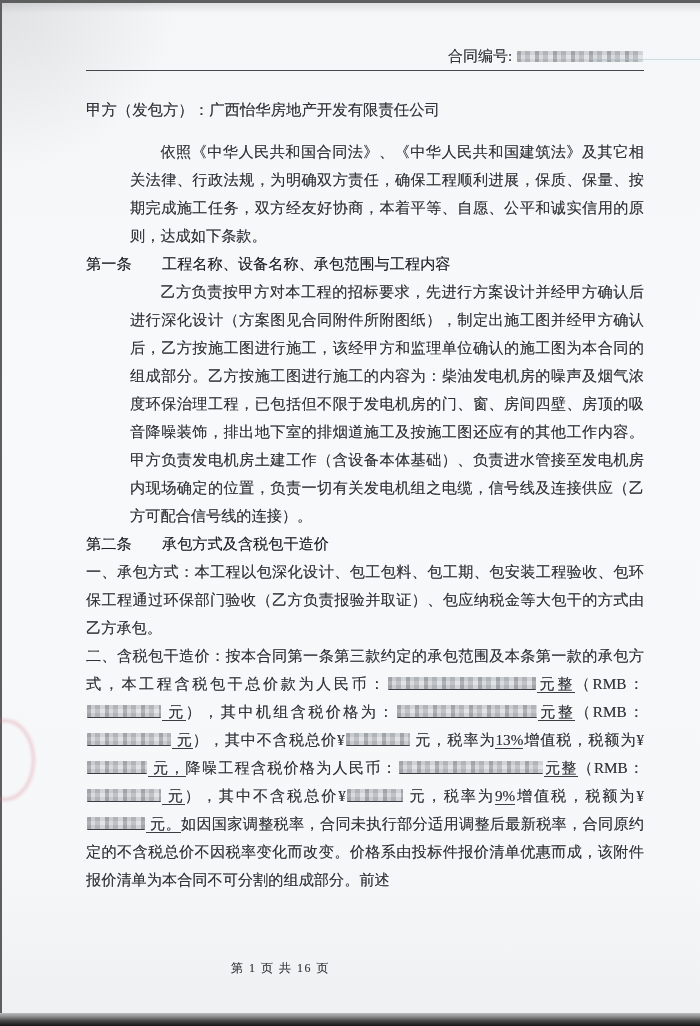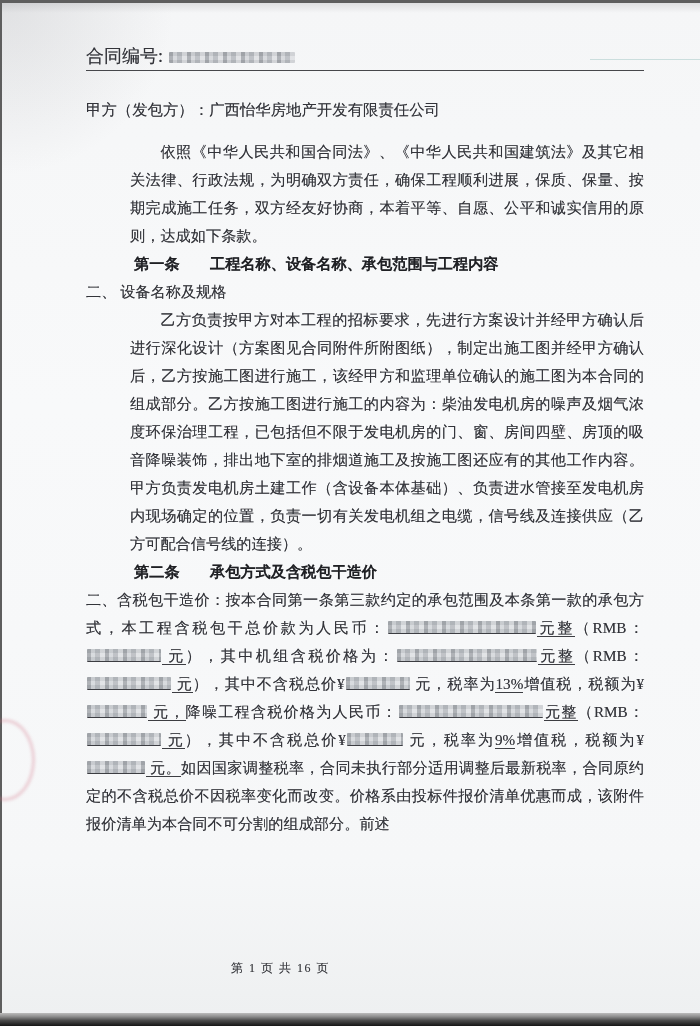--- a/index.html
+++ b/index.html
@@ -13,31 +13,31 @@
     background:
       radial-gradient(circle at 0% 0%, rgba(150,150,155,.22), rgba(150,150,155,0) 14%),
       linear-gradient(180deg, rgba(120,120,125,.18) 0, rgba(120,120,125,0) 10px),
       linear-gradient(180deg,#f5f6f7 0%,#f8f9fa 40%,#f6f7f8 85%,#eef0f1 100%);
   }
   .content{
     position:absolute;left:84px;top:44px;width:558px;
     color:#33343a;font-size:15.2px;line-height:28px;
     text-shadow:0 0 .5px rgba(51,52,58,.55);
   }
-  .header-line{text-align:left;height:22px;line-height:18px;font-size:18px;}
+  .header-line{text-align:right;height:22px;line-height:18px;font-size:15px;}
   .rule{height:0;border-top:1.6px solid #46474b;margin-top:1px;}
   .party{line-height:28px;margin-top:25px;font-size:15.4px;}
   .party:first-of-type{margin-top:9px;}
   .body-block{margin-top:14px;}
   .para{
     text-align:justify;text-align-last:left;
     margin:0;
   }
   .para.indent{text-indent:2em;margin-left:44px;}
-  .para.heading{font-weight:bold;color:#1f2024;margin-left:48px;}
+  .para.heading{font-weight:normal;color:#1f2024;}
   .ul{border-bottom:1.3px solid #3c3d42;}
   .redact{
     display:inline-block;height:12px;vertical-align:-1px;margin:0 1px;border-radius:1px;
     background:
       repeating-linear-gradient(90deg, rgba(138,142,148,.60) 0 4px, rgba(206,209,213,.55) 4px 8px,
         rgba(165,169,175,.60) 8px 13px, rgba(222,224,227,.55) 13px 18px),
       repeating-linear-gradient(180deg, rgba(128,132,138,.45) 0 4px, rgba(214,216,219,.50) 4px 8px);
     filter:blur(.6px);
   }
   .redact-hdr{width:126px;height:11px;vertical-align:-1px;}
@@ -67,23 +67,23 @@
   <div class="content">
     <div class="header-line">
       <span>合同编号:</span>
       <span class="redact redact-hdr"></span>
     </div>
     <div class="rule"></div>
     <div class="party">甲方（发包方）：广西怡华房地产开发有限责任公司</div>
     <div class="body-block">
         <div class="para indent"><span>依照《中华人民共和国合同法》、《中华人民共和国建筑法》及其它相关法律、行政法规，为明确双方责任，确保工程顺利进展，保质、保量、按期完成施工任务，双方经友好协商，本着平等、自愿、公平和诚实信用的原则，达成如下条款。</span></div>
         <div class="para heading"><span>第一条　　工程名称、设备名称、承包范围与工程内容</span></div>
-        <div class="para"><span>二、 设备名称及规格</span></div>
         <div class="para indent"><span>乙方负责按甲方对本工程的招标要求，先进行方案设计并经甲方确认后进行深化设计（方案图见合同附件所附图纸），制定出施工图并经甲方确认后，乙方按施工图进行施工，该经甲方和监理单位确认的施工图为本合同的组成部分。乙方按施工图进行施工的内容为：柴油发电机房的噪声及烟气浓度环保治理工程，已包括但不限于发电机房的门、窗、房间四壁、房顶的吸音降噪装饰，排出地下室的排烟道施工及按施工图还应有的其他工作内容。甲方负责发电机房土建工作（含设备本体基础）、负责进水管接至发电机房内现场确定的位置，负责一切有关发电机组之电缆，信号线及连接供应（乙方可配合信号线的连接）。</span></div>
         <div class="para heading"><span>第二条　　承包方式及含税包干造价</span></div>
+        <div class="para"><span>一、承包方式：本工程以包深化设计、包工包料、包工期、包安装工程验收、包环保工程通过环保部门验收（乙方负责报验并取证）、包应纳税金等大包干的方式由乙方承包。</span></div>
         <div class="para"><span>二、含税包干造价：按本合同第一条第三款约定的承包范围及本条第一款的承包方式，本工程含税包干总价款为人民币：</span><span class="redact ul" style="width: 148px;"></span><span class="ul">元整</span><span>（RMB：</span><span class="redact ul" style="width: 74px;"></span><span class="ul"> 元</span><span>），其中机组含税价格为：</span><span class="redact ul" style="width: 140px;"></span><span class="ul">元整</span><span>（RMB：</span><span class="redact ul" style="width: 84px;"></span><span class="ul"> 元</span><span>），其中不含税总价¥</span><span class="redact ul" style="width: 64px;"></span><span> 元，税率为</span><span class="ul">13%</span><span>增值税，税额为¥</span><span class="redact ul" style="width: 60px;"></span><span class="ul"> 元，</span><span>降噪工程含税价格为人民币：</span><span class="redact ul" style="width: 144px;"></span><span class="ul">元整</span><span>（RMB：</span><span class="redact ul" style="width: 74px;"></span><span class="ul"> 元</span><span>），其中不含税总价¥</span><span class="redact ul" style="width: 56px;"></span><span> 元，税率为</span><span class="ul">9%</span><span>增值税，税额为¥</span><span class="redact ul" style="width: 58px;"></span><span class="ul"> 元。</span><span>如因国家调整税率，合同未执行部分适用调整后最新税率，合同原约定的不含税总价不因税率变化而改变。价格系由投标件报价清单优惠而成，该附件报价清单为本合同不可分割的组成部分。前述</span></div>
       </div>
   </div>
   <div class="footer">第 1 页 共 16 页</div>
   <div class="stamp"></div>
   <div class="scanline"></div>
 </div>
 <div class="edge-bottom"></div>
 
 </body></html>

